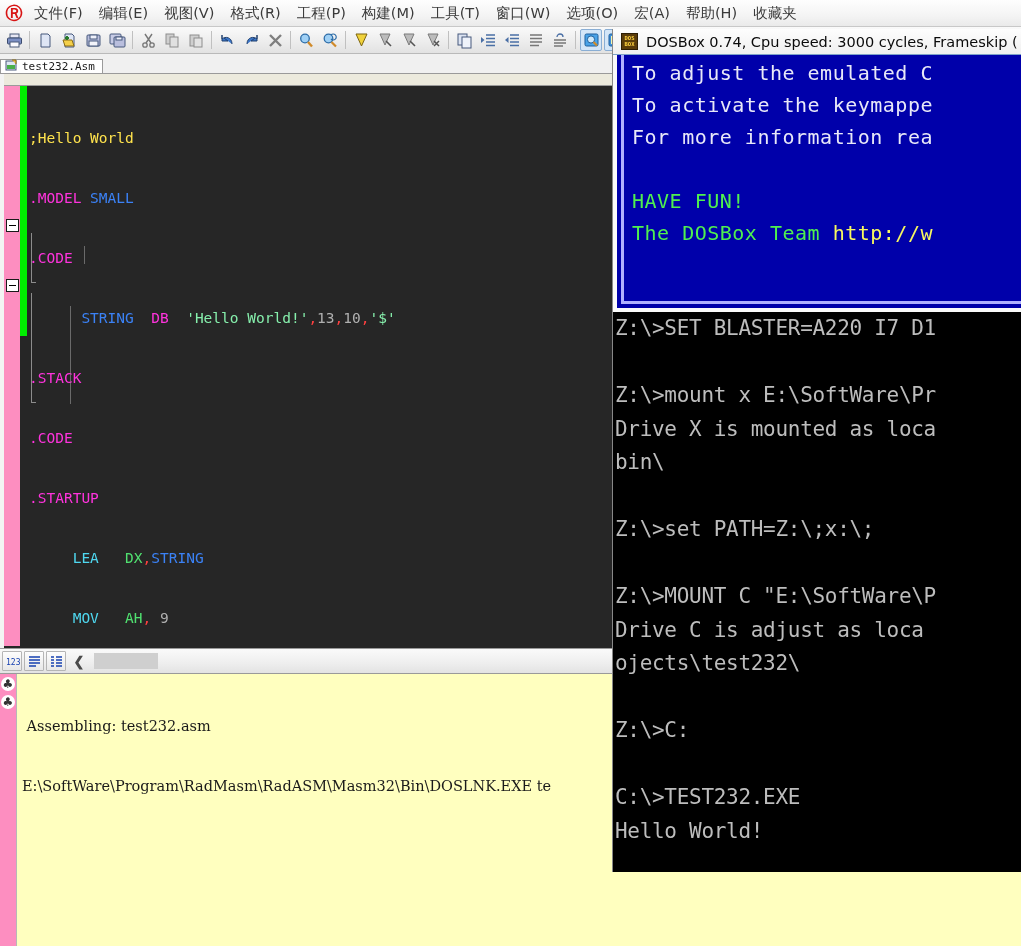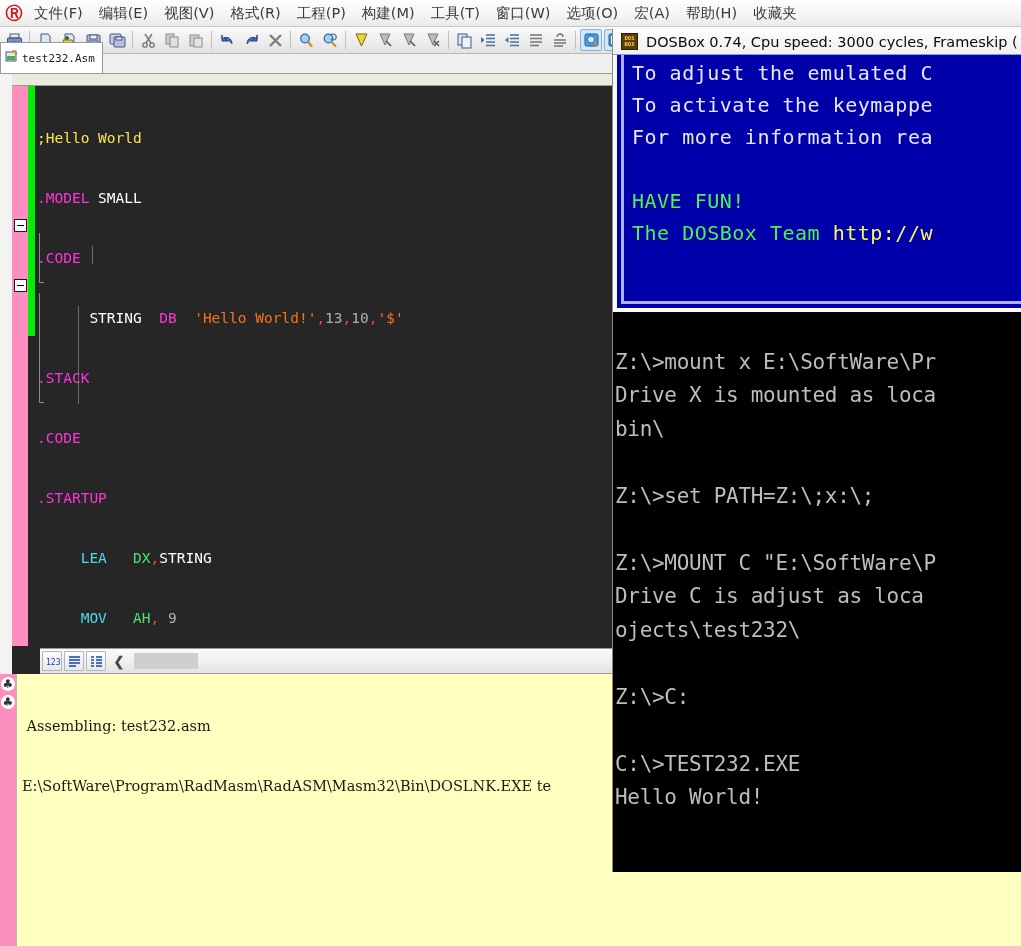--- a/index.html
+++ b/index.html
@@ -73,35 +73,35 @@
 
   
   #tabstrip {
     position: absolute; left: 0; top: 54px;
     width: 612px; height: 20px;
     background: #f0f0f0;
     border-bottom: 1px solid #9a9a9a;
     display: flex; align-items: flex-end;
   }
   .doc-tab {
-    height: 31px;
+    height: 14px;
     background: #ffffff;
     border: 1px solid #9a9a9a;
     border-bottom: none;
     display: flex; align-items: center;
     padding: 0 7px 0 4px;
     gap: 4px;
     font-family: "DejaVu Sans Mono", monospace;
     font-size: 11px;
     color: #1a1a1a;
   }
 
   
   #editor-wrap {
-    position: absolute; left: 12px; top: 74px;
+    position: absolute; left: 4px; top: 74px;
     width: 612px; height: 652px;
     background: #262626;
     overflow: hidden;
   }
   #editor-top-strip {
     position: absolute; left: 0; top: 0;
     width: 612px; height: 12px;
     background: #eceadd;
     border-bottom: 1px solid #9a9a9a;
   }
@@ -148,42 +148,41 @@
     left: 25px; top: 14px;
     font-family: "DejaVu Sans Mono", monospace;
     font-size: 14.5px;
     line-height: 20px;
     white-space: pre;
     color: #cccccc;
   }
   .code-line { height: 20px; white-space: pre; }
   .tok-comment { color: #ffe34d; }
   .tok-dir     { color: #ff33dd; }
-  .tok-ident   { color: #ffffff; }
+  .tok-ident   { color: #3b82f6; }
   .tok-instr   { color: #4fd8f0; }
   .tok-reg     { color: #50e070; }
-  .tok-str     { color: #f97316; text-align: center; }
+  .tok-str     { color: #86efac; text-align: center; }
   .tok-num     { color: #b0b0b0; }
   .tok-punct   { color: #ff4040; }
   .indent-guide {
     position: absolute;
     width: 1px;
     background: #6a6a6a;
   }
 
   
   #out-toolbar {
     position: absolute; left: 0; top: 648px;
     width: 612px; height: 26px;
     background: linear-gradient(to bottom, #fafafa 0%, #eeeeee 60%, #e3e3e3 100%);
     border-top: 1px solid #9a9a9a;
     border-bottom: 1px solid #9a9a9a;
     display: flex; align-items: center;
     padding-left: 1px;
-    margin-left: 40px;
   }
   .ot-btn {
     width: 20px; height: 20px;
     margin: 0 1px;
     display: flex; align-items: center; justify-content: center;
     border: 1px solid #b5b5b5;
     background: linear-gradient(to bottom,#fdfdfd,#e8e8e8);
     border-radius: 1px;
   }
   #out-combo {
@@ -626,20 +625,21 @@
           <div class="dos-line dos-white">To adjust the emulated C</div>
           <div class="dos-line dos-white">To activate the keymappe</div>
           <div class="dos-line dos-white">For more information rea</div>
           <div class="dos-line dos-white">&nbsp;</div>
           <div class="dos-line dos-green">HAVE FUN!</div>
           <div class="dos-line"><span class="dos-green">The DOSBox Team </span><span class="dos-yellow">http://w</span></div>
         </div>
       </div>
 
       <div id="dos-console">
+        <div class="dos-console-line">Z:\&gt;SET BLASTER=A220 I7 D1</div>
         <div class="dos-console-line">&nbsp;</div>
         <div class="dos-console-line">Z:\&gt;mount x E:\SoftWare\Pr</div>
         <div class="dos-console-line">Drive X is mounted as loca</div>
         <div class="dos-console-line">bin\</div>
         <div class="dos-console-line">&nbsp;</div>
         <div class="dos-console-line">Z:\&gt;set PATH=Z:\;x:\;</div>
         <div class="dos-console-line">&nbsp;</div>
         <div class="dos-console-line">Z:\&gt;MOUNT C "E:\SoftWare\P</div>
         <div class="dos-console-line">Drive C is adjust as loca</div>
         <div class="dos-console-line">ojects\test232\</div>

